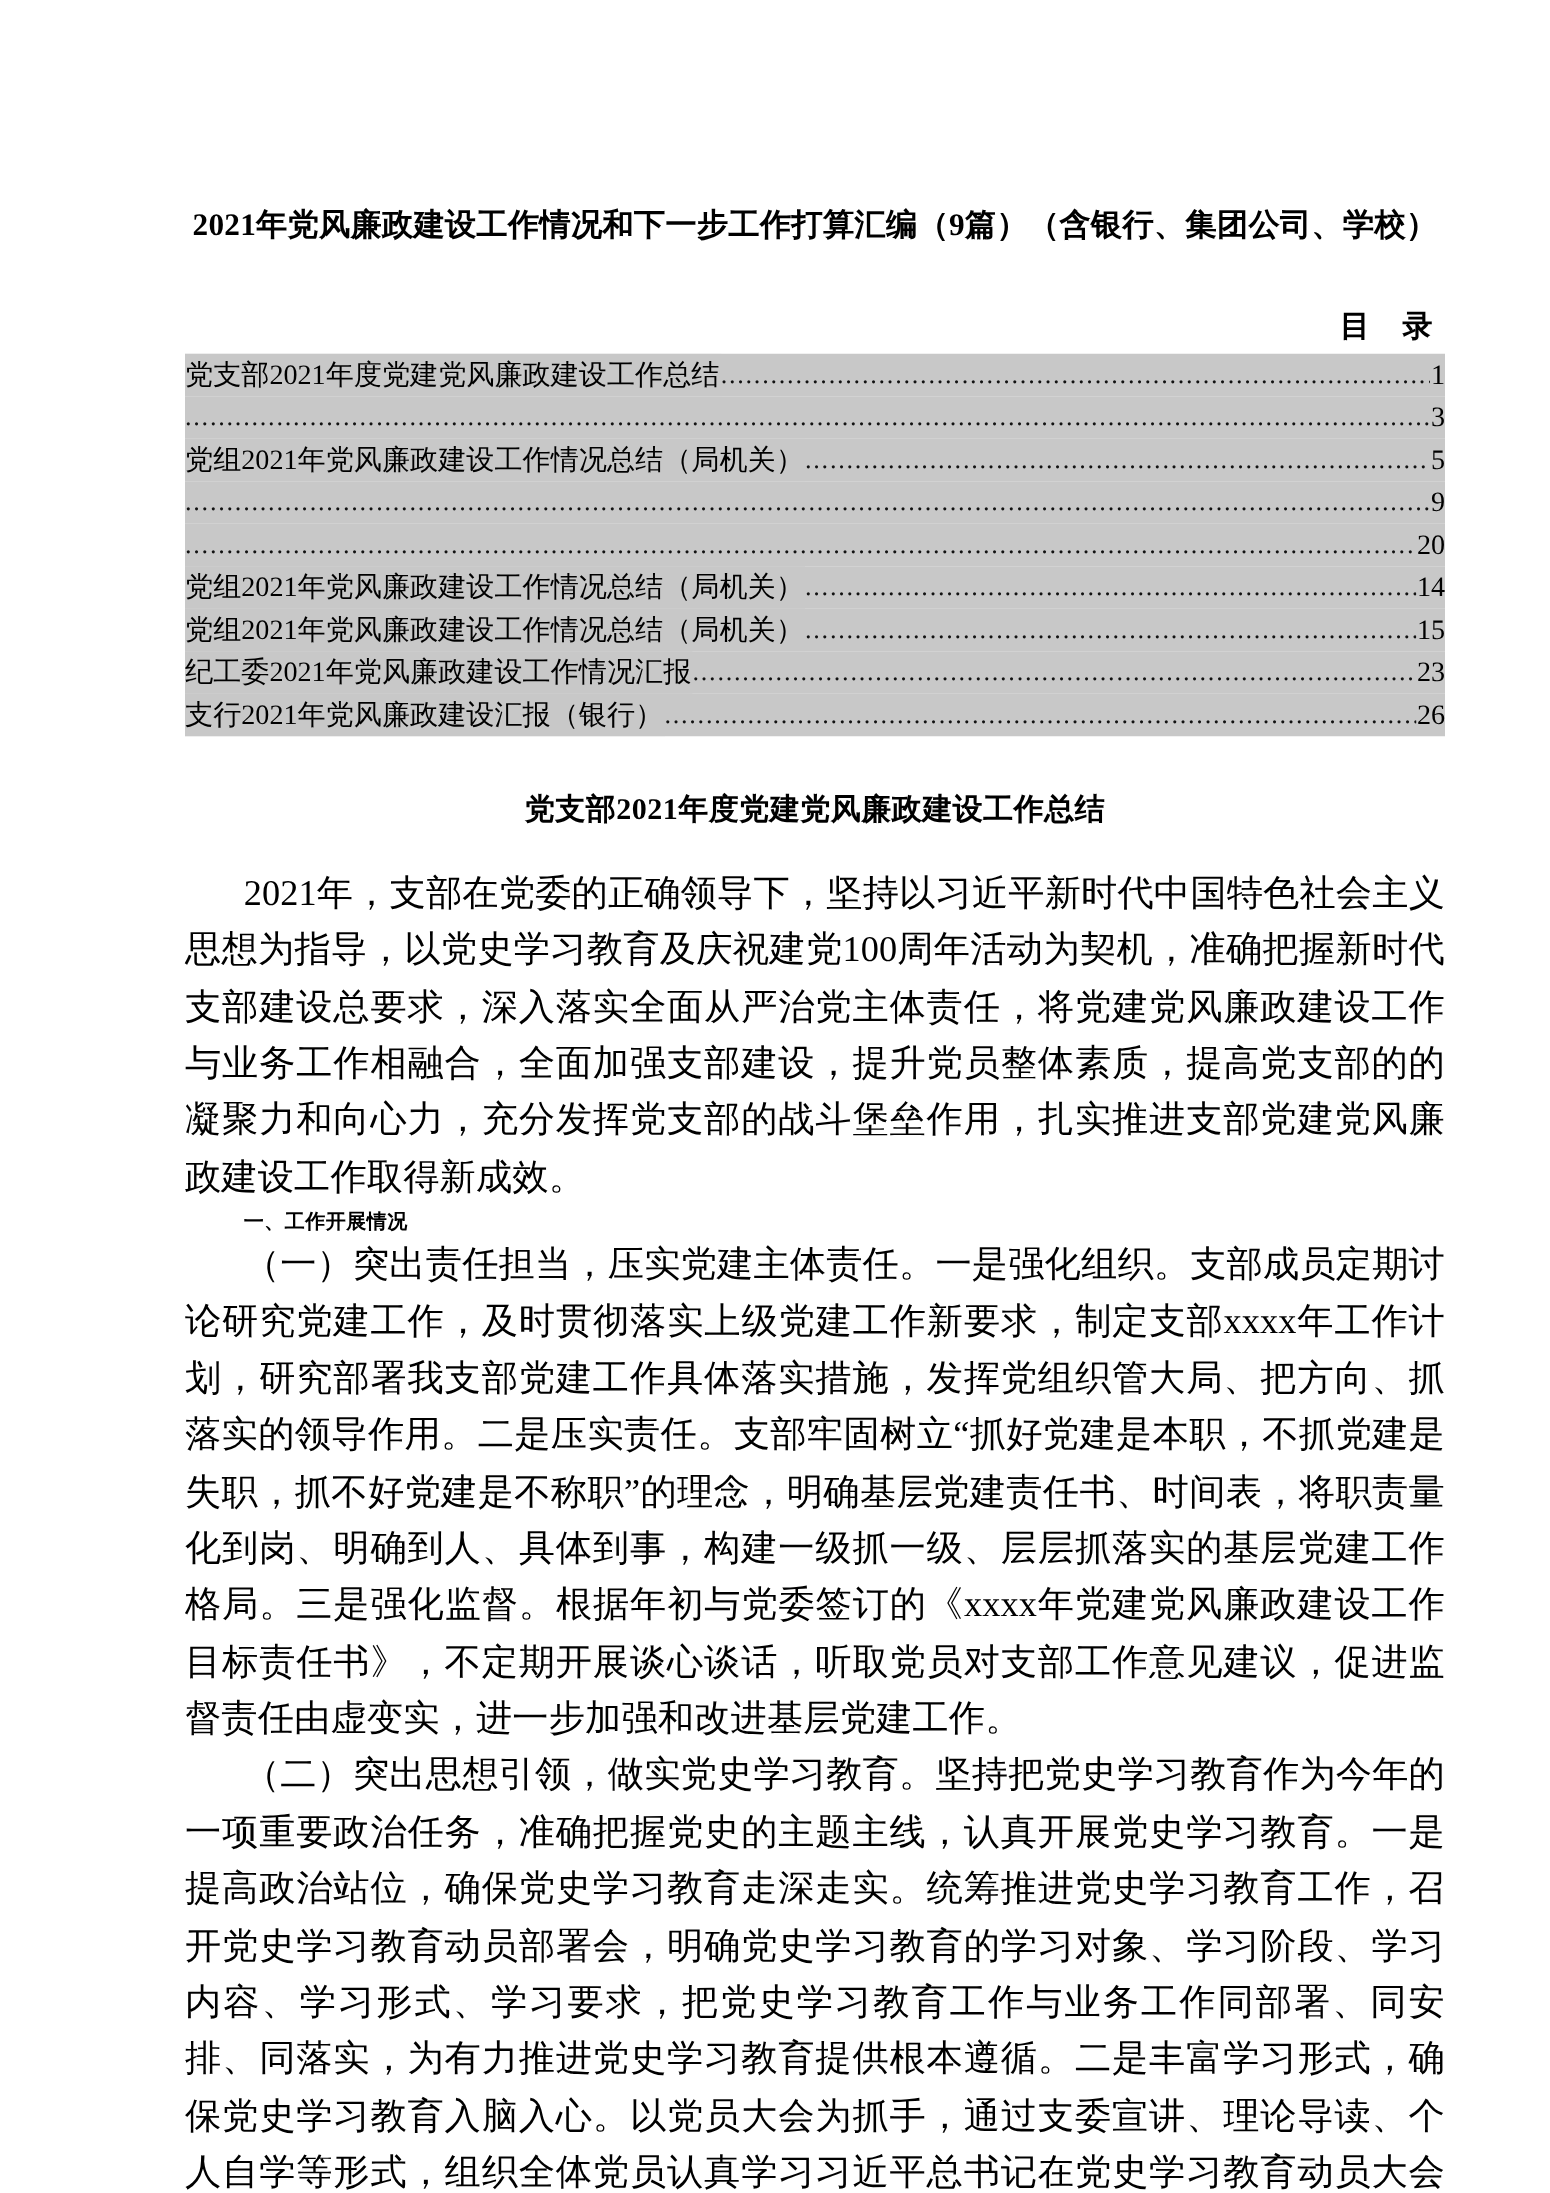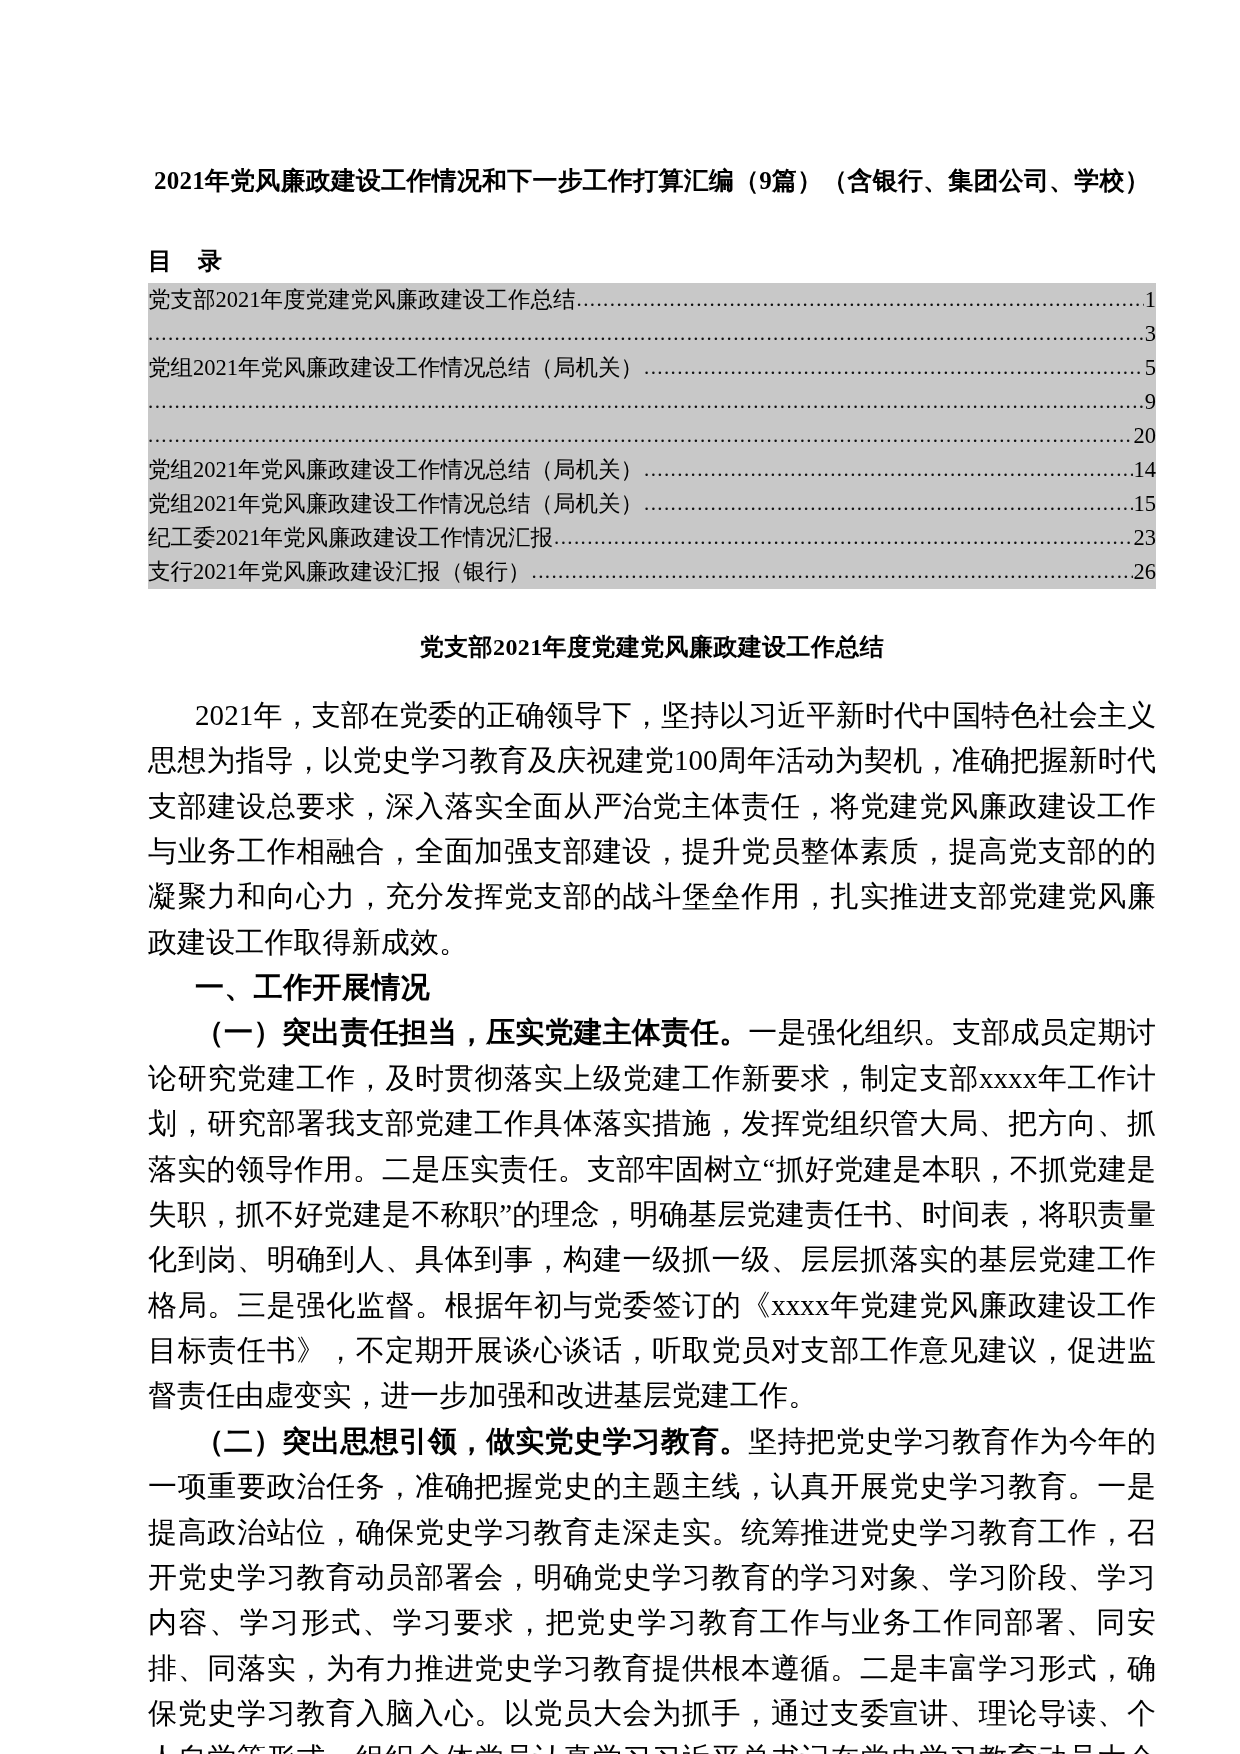--- a/index.html
+++ b/index.html
@@ -25,21 +25,21 @@
     font-size: 25px;
     font-weight: bold;
     line-height: 1.55;
     text-align: center;
     letter-spacing: 0.2px;
     margin: 0 0 4px 0;
   }
   .toc-heading {
     font-size: 24px;
     font-weight: bold;
-    text-align: left;
+    text-align: right;
     letter-spacing: 10px;
     margin: 44px 0 6px 0;
   }
   .toc {
     margin: 0;
     padding: 0;
     list-style: none;
   }
   .toc-row {
     display: flex;
@@ -80,29 +80,29 @@
   }
   p.body {
     font-size: 29px;
     line-height: 1.565;
     margin: 0;
     text-align: justify;
     text-indent: 47px;
     letter-spacing: 0.1px;
   }
   p.heading-num {
-    font-size: 29px;
+    font-size: 16px;
     line-height: 1.565;
     margin: 0;
     font-weight: bold;
     text-indent: 47px;
     letter-spacing: 0.4px;
   }
   .bold-lead {
-    font-weight: bold;
+    font-weight: normal;
   }
 </style>
 </head>
 <body>
 
 <div class="page">
 
   <div class="doc-title">2021年党风廉政建设工作情况和下一步工作打算汇编（9篇）（含银行、集团公司、学校）</div>
 
   <div class="toc-heading">目  录</div>

